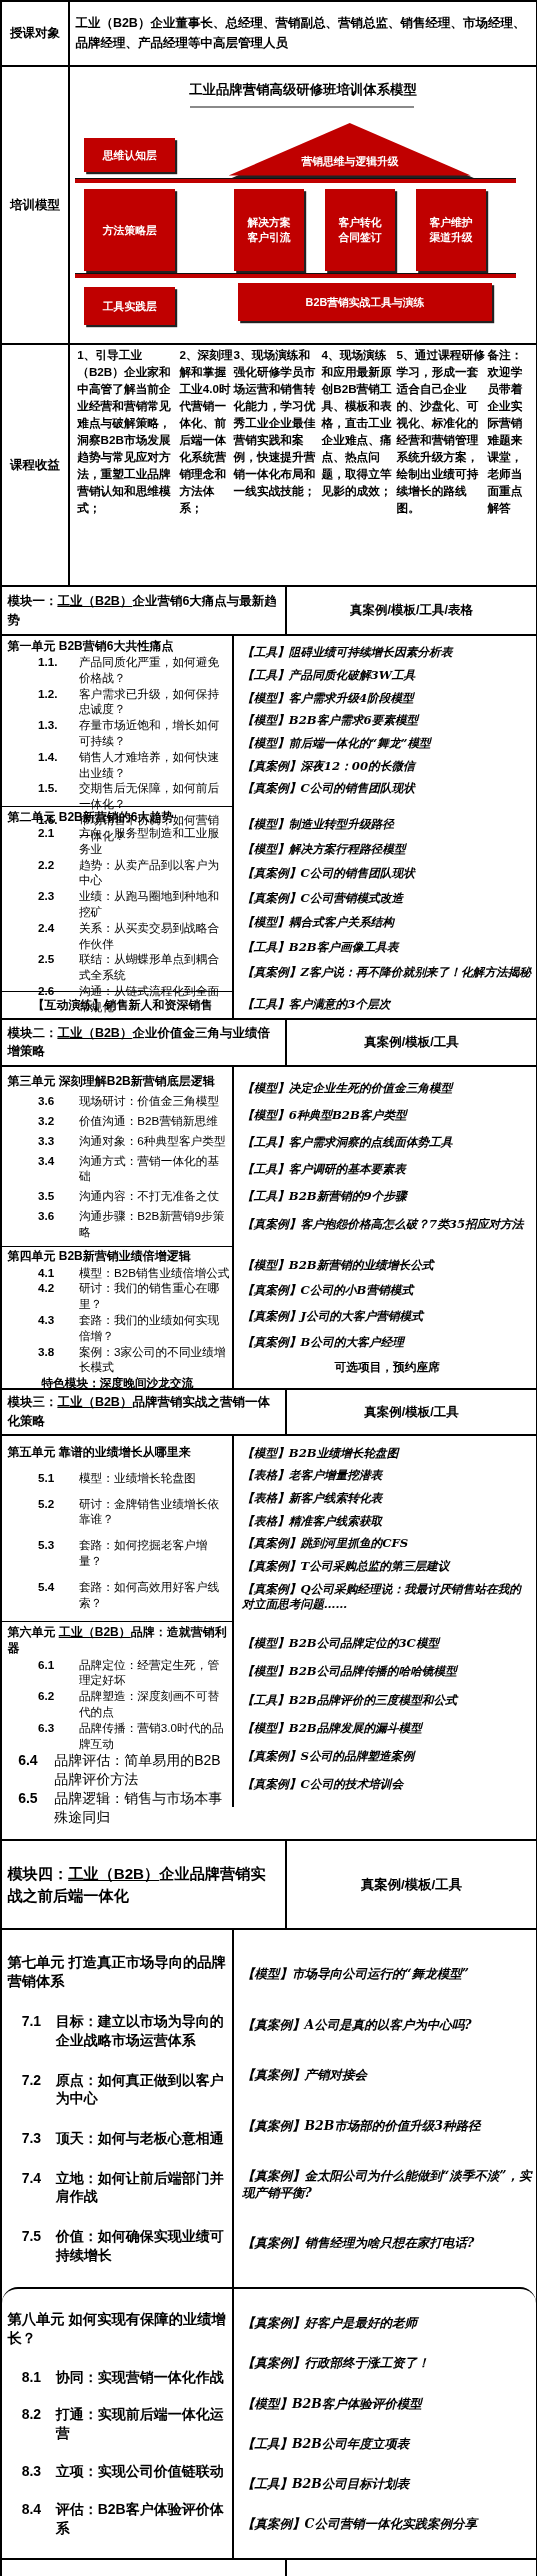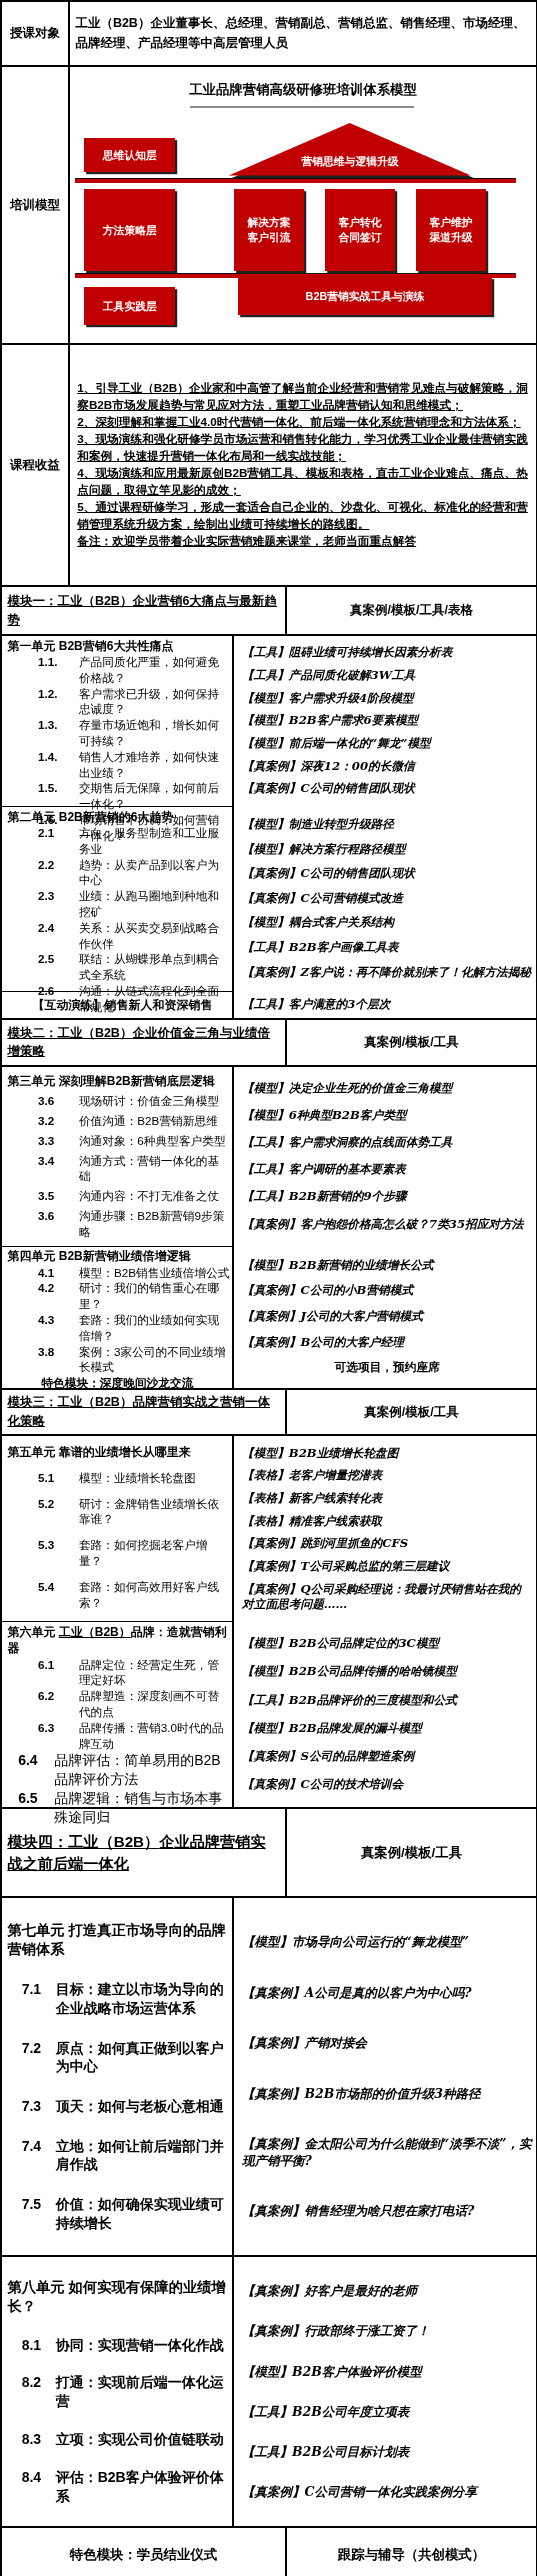--- a/index.html
+++ b/index.html
@@ -10,56 +10,56 @@
   
   .trow{display:flex;width:100%;}
   .trow+.trow{border-top:2.7px solid #000;}
   .lbl{width:68px;border-right:2.7px solid #000;display:flex;align-items:center;justify-content:center;
        font-size:12.5px;font-weight:700;text-align:center;flex:none;}
   .tcontent{flex:1;min-width:0;}
   #row-audience{height:63px;}
   #row-audience .tcontent{display:flex;align-items:center;padding:1.8px 5.4px;font-size:12.5px;font-weight:700;line-height:1.55;}
   #row-model{height:278px;}
   #row-benefits{height:242px;}
-  #row-benefits .tcontent{display:flex;flex-direction:column;justify-content:center;padding:1.8px 7.2px;
-       font-size:11.7px;font-weight:700;line-height:1.45;text-decoration:underline;}
+  #row-benefits .tcontent{display:flex;flex-direction:row;justify-content:flex-start;padding:1.8px 7.2px;
+       font-size:11.7px;font-weight:700;line-height:1.45;}
 
   
   #diagram{position:relative;width:100%;height:100%;overflow:hidden;}
   #diag-title{position:absolute;top:14.3px;left:0;width:100%;text-align:center;font-size:13.4px;font-weight:700;}
   #diag-underline{position:absolute;top:39px;left:120px;width:224px;height:1.8px;background:#8a8a8a;}
   .rbox{position:absolute;background:#c00000;color:#fff;font-weight:700;font-size:10.8px;
         display:flex;align-items:center;justify-content:center;text-align:center;
         box-shadow:2.2px 2.2px 0 #222;white-space:pre-line;line-height:1.35;}
   #box-cognition{left:14.3px;top:71px;width:91px;height:34px;}
   #roof{position:absolute;left:158px;top:56px;width:247px;height:57px;}
   #roof-label{position:absolute;left:158px;top:88px;width:244px;text-align:center;color:#fff;
         font-size:10.8px;font-weight:700;}
   .redline{position:absolute;left:5.4px;width:441px;height:4.5px;background:#c00000;border-top:1.3px solid #111;}
   #line1{top:111px;}
   #line2{top:206px;}
   #pillar-method{left:14.3px;top:122px;width:91px;height:82px;}
   #pillar-solution{left:164px;top:122px;width:70px;height:82px;}
   #pillar-convert{left:255px;top:122px;width:70px;height:82px;}
   #pillar-maintain{left:346px;top:122px;width:70px;height:82px;}
   #box-tools{left:14.3px;top:220px;width:91px;height:38px;}
-  #box-practice{left:168px;top:210px;width:254px;height:38px;}
+  #box-practice{left:168px;top:216px;width:254px;height:38px;}
 
   
   .mheader{display:flex;border-top:2.7px solid #000;border-bottom:2.7px solid #000;}
   .mh-left{width:285px;border-right:2.7px solid #000;padding:3.6px 5.4px;font-size:12.5px;font-weight:700;
            display:flex;align-items:center;line-height:1.5;flex:none;}
-  .mh-left span{display:inline;text-decoration:underline;}
+  .mh-left span{display:inline;}
   .mh-u{text-decoration:underline;}
   .mh-right{flex:1;display:flex;align-items:center;justify-content:center;font-size:12.5px;font-weight:700;text-align:center;}
   .mheader.lg .mh-left{font-size:15.2px;line-height:1.45;}
   .mheader.lg .mh-right{font-size:13.4px;}
 
   .unit-row{display:flex;}
-  .unit-row.thick{border-top:2.7px solid #000;}
+  .unit-row.thick{border-top:2.7px solid #000;border-radius:16px;}
   .u-left{width:232px;border-right:2.7px solid #000;display:flex;flex-direction:column;
           justify-content:space-evenly;padding:1.8px 1.8px 1.8px 5.4px;flex:none;}
   .unit-row.sep .u-left{border-top:1.8px solid #000;}
   .u-left.top{justify-content:flex-start;padding-top:7.2px;}
   .u-left.top .u-item, .u-left.top .u-title{margin-bottom:10px;}
   .u-right{flex:1;display:flex;flex-direction:column;justify-content:space-evenly;padding:1.8px 3.6px 1.8px 8px;min-width:0;}
   .u-title{font-size:12px;font-weight:700;line-height:1.35;}
   .u-title .mh-u{text-decoration:underline;}
   .u-item{display:flex;font-size:11.7px;line-height:1.35;font-weight:500;}
   .u-item .no{flex:none;width:41px;margin-left:30.5px;font-weight:600;}
@@ -359,21 +359,21 @@
         </div>
         <div class="u-right">
           <div class="case">【模型】B2B公司品牌定位的3C模型</div>
           <div class="case">【模型】B2B公司品牌传播的哈哈镜模型</div>
           <div class="case">【工具】B2B品牌评价的三度模型和公式</div>
           <div class="case">【模型】B2B品牌发展的漏斗模型</div>
           <div class="case">【真案例】S公司的品牌塑造案例</div>
           <div class="case">【真案例】C公司的技术培训会</div>
         </div>
       </div>
-      <div class="mheader lg" style="min-height: 91px;">
+      <div class="mheader lg" style="min-height: 91px; margin-top: 32px;">
         <div class="mh-left">
           <div><span>模块四：</span><span class="mh-u">工业（B2B）</span><span>企业品牌营销实战之前后端一体化</span></div>
         </div>
         <div class="mh-right">真案例/模板/工具</div>
       </div>
       <div class="unit-row lgu" style="height: 357px;">
         <div class="u-left">
           <div class="u-title"><span>第七单元 打造真正市场导向的品牌营销体系</span><span class="mh-u"></span><span></span></div>
           <div class="u-item">
             <span class="no">7.1</span>

